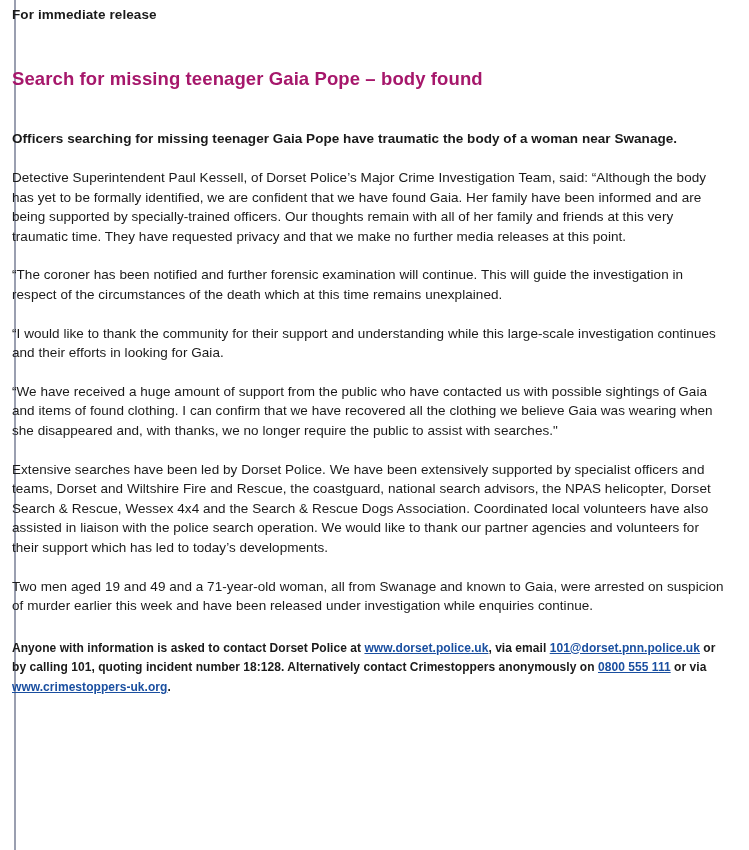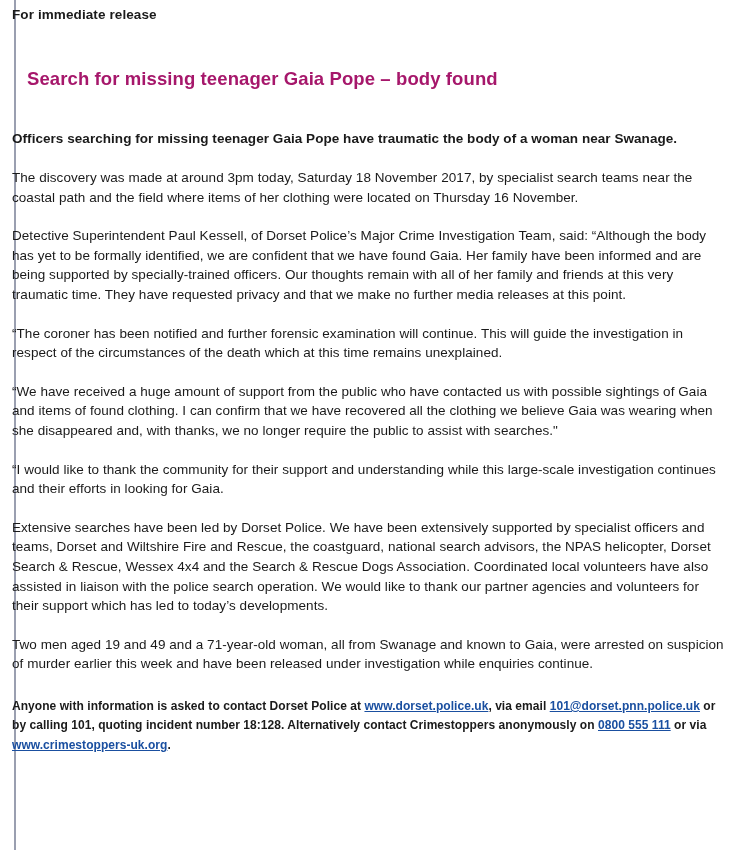--- a/index.html
+++ b/index.html
@@ -42,21 +42,20 @@
     padding-top: 6px;
     letter-spacing: 0.1px;
   }
   .headline {
     color: #a6176b;
     font-size: 18.5px;
     font-weight: bold;
     line-height: 23px;
     margin-top: 44px;
     letter-spacing: 0.1px;
-    margin-left: 15px;
   }
   .lead {
     font-size: 13.5px;
     font-weight: bold;
     line-height: 20px;
     margin-top: 39px;
     letter-spacing: 0.05px;
   }
   p.body-para {
     font-size: 13.5px;
@@ -87,24 +86,23 @@
   <div class="left-rule"></div>
 
   <div class="content">
 
     <div class="release-line">For immediate release</div>
 
     <div class="headline">Search for missing teenager Gaia Pope – body found</div>
 
     <div class="lead">Officers searching for missing teenager Gaia Pope have traumatic the body of a woman near Swanage.</div>
 
-    <p class="body-para">The discovery was made at around 3pm today, Saturday 18 November 2017, by specialist search teams near the coastal path and the field where items of her clothing were located on Thursday 16 November.</p>
     <p class="body-para">Detective Superintendent Paul Kessell, of Dorset Police’s Major Crime Investigation Team, said: “Although the body has yet to be formally identified, we are confident that we have found Gaia. Her family have been informed and are being supported by specially-trained officers. Our thoughts remain with all of her family and friends at this very traumatic time. They have requested privacy and that we make no further media releases at this point.</p>
     <p class="body-para">“The coroner has been notified and further forensic examination will continue. This will guide the investigation in respect of the circumstances of the death which at this time remains unexplained.</p>
+    <p class="body-para">“I would like to thank the community for their support and understanding while this large-scale investigation continues and their efforts in looking for Gaia.</p>
     <p class="body-para">“We have received a huge amount of support from the public who have contacted us with possible sightings of Gaia and items of found clothing. I can confirm that we have recovered all the clothing we believe Gaia was wearing when she disappeared and, with thanks, we no longer require the public to assist with searches."</p>
-    <p class="body-para">“I would like to thank the community for their support and understanding while this large-scale investigation continues and their efforts in looking for Gaia.</p>
     <p class="body-para">Extensive searches have been led by Dorset Police. We have been extensively supported by specialist officers and teams, Dorset and Wiltshire Fire and Rescue, the coastguard, national search advisors, the NPAS helicopter, Dorset Search &amp; Rescue, Wessex 4x4 and the Search &amp; Rescue Dogs Association. Coordinated local volunteers have also assisted in liaison with the police search operation. We would like to thank our partner agencies and volunteers for their support which has led to today’s developments.</p>
     <p class="body-para">Two men aged 19 and 49 and a 71-year-old woman, all from Swanage and known to Gaia, were arrested on suspicion of murder earlier this week and have been released under investigation while enquiries continue.</p>
 
     <div class="contact"><span>Anyone with information is asked to contact Dorset Police at </span><a class="lnk" href="#">www.dorset.police.uk</a><span>, via email </span><a class="lnk" href="#">101@dorset.pnn.police.uk</a><span> or by calling 101, quoting incident number 18:128. Alternatively contact Crimestoppers anonymously on </span><a class="lnk" href="#">0800 555 111</a><span> or via </span><a class="lnk" href="#">www.crimestoppers-uk.org</a><span>.</span></div>
 
   </div>
 </div>
 
 </body></html>

